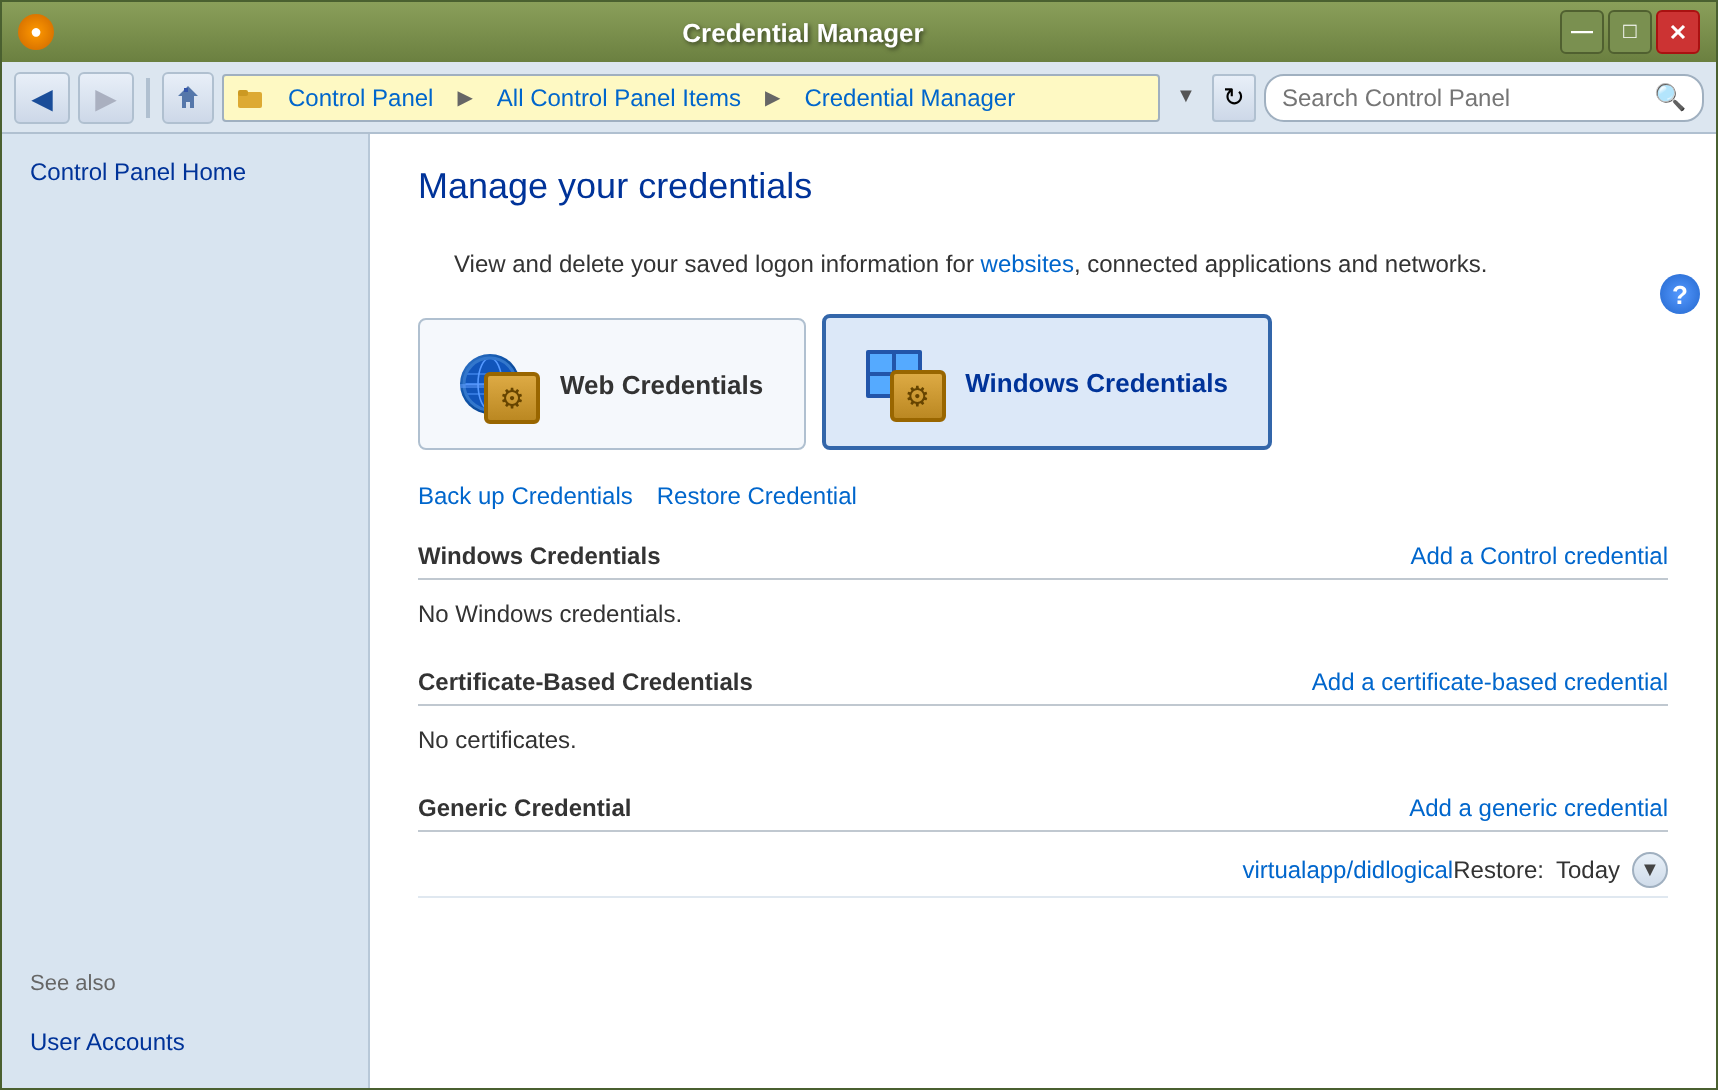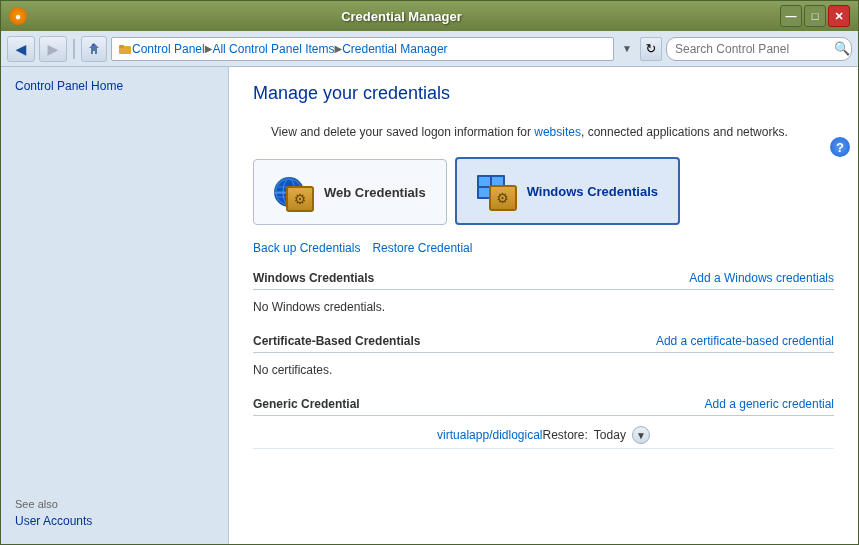--- a/index.html
+++ b/index.html
@@ -111,28 +111,28 @@
       cursor: pointer;
       display: flex;
       align-items: center;
       justify-content: center;
       font-size: 13px;
     }
     .address-path {
       flex: 1;
       height: 24px;
       border: 1px solid #a0b0c0;
-      background: #ffffff;
+      background: #fef9c3;
       border-radius: 2px;
       display: flex;
       align-items: center;
       padding: 0 6px;
       font-size: 12px;
       color: #333;
-      gap: 0;
+      gap: 12px;
     }
     .path-sep { color: #666; font-size: 10px; }
     .path-item { color: #0066cc; cursor: pointer; }
     .path-dropdown {
       width: 18px;
       height: 22px;
       border: none;
       background: #dce6f0;
       cursor: pointer;
       font-size: 10px;
@@ -148,21 +148,21 @@
       border-radius: 2px;
       background: linear-gradient(to bottom, #e8eff8, #cdd8e8);
       cursor: pointer;
       display: flex;
       align-items: center;
       justify-content: center;
       font-size: 13px;
     }
     .search-box {
       height: 24px;
-      width: 186px;
+      width: 220px;
       border: 1px solid #a0b0c0;
       border-radius: 10px;
       background: white;
       display: flex;
       align-items: center;
       padding: 0 8px;
       gap: 4px;
     }
     .search-input {
       border: none;
@@ -185,41 +185,41 @@
     
     .main-layout {
       display: flex;
       flex: 1;
       background: white;
       overflow: hidden;
     }
 
     
     .sidebar {
-      width: 228px;
+      width: 184px;
       background: #d8e4f0;
       border-right: 1px solid #b8c8d8;
       padding: 12px 14px;
       flex-shrink: 0;
       display: flex;
       flex-direction: column;
       justify-content: space-between;
     }
     .sidebar-nav-link {
       color: #003399;
       text-decoration: none;
       font-size: 12px;
       cursor: pointer;
       display: block;
       margin-bottom: 4px;
     }
     .sidebar-section-label {
       font-size: 11px;
       color: #666;
-      margin-bottom: 4px;
+      margin-bottom: 16px;
     }
     .sidebar-bottom { }
 
     
     .content {
       flex: 1;
       padding: 16px 24px;
       background: white;
       overflow-y: auto;
     }
@@ -350,21 +350,21 @@
     }
     .cred-empty {
       font-size: 12px;
       color: #333;
       padding: 4px 0 8px 0;
     }
 
     
     .cred-row {
       display: flex;
-      justify-content: center;
+      justify-content: flex-end;
       align-items: center;
       padding: 4px 0;
       border-bottom: 1px solid #e0e8f0;
     }
     .cred-row-name {
       color: #0066cc;
       font-size: 12px;
       cursor: pointer;
     }
     .cred-row-right {
@@ -510,21 +510,21 @@
       </div>
 
       <div class="backup-links">
         <a class="backup-link">Back up Credentials</a>
         <a class="backup-link">Restore Credential</a>
       </div>
 
       <div class="cred-section">
         <div class="cred-section-header">
           <span class="cred-section-title">Windows Credentials</span>
-          <a class="cred-add-link">Add a Windows credentials</a>
+          <a class="cred-add-link">Add a Control credential</a>
         </div>
         <div class="cred-empty">No Windows credentials.</div>
       </div>
 
       <div class="cred-section">
         <div class="cred-section-header">
           <span class="cred-section-title">Certificate-Based Credentials</span>
           <a class="cred-add-link">Add a certificate-based credential</a>
         </div>
         <div class="cred-empty">No certificates.</div>

